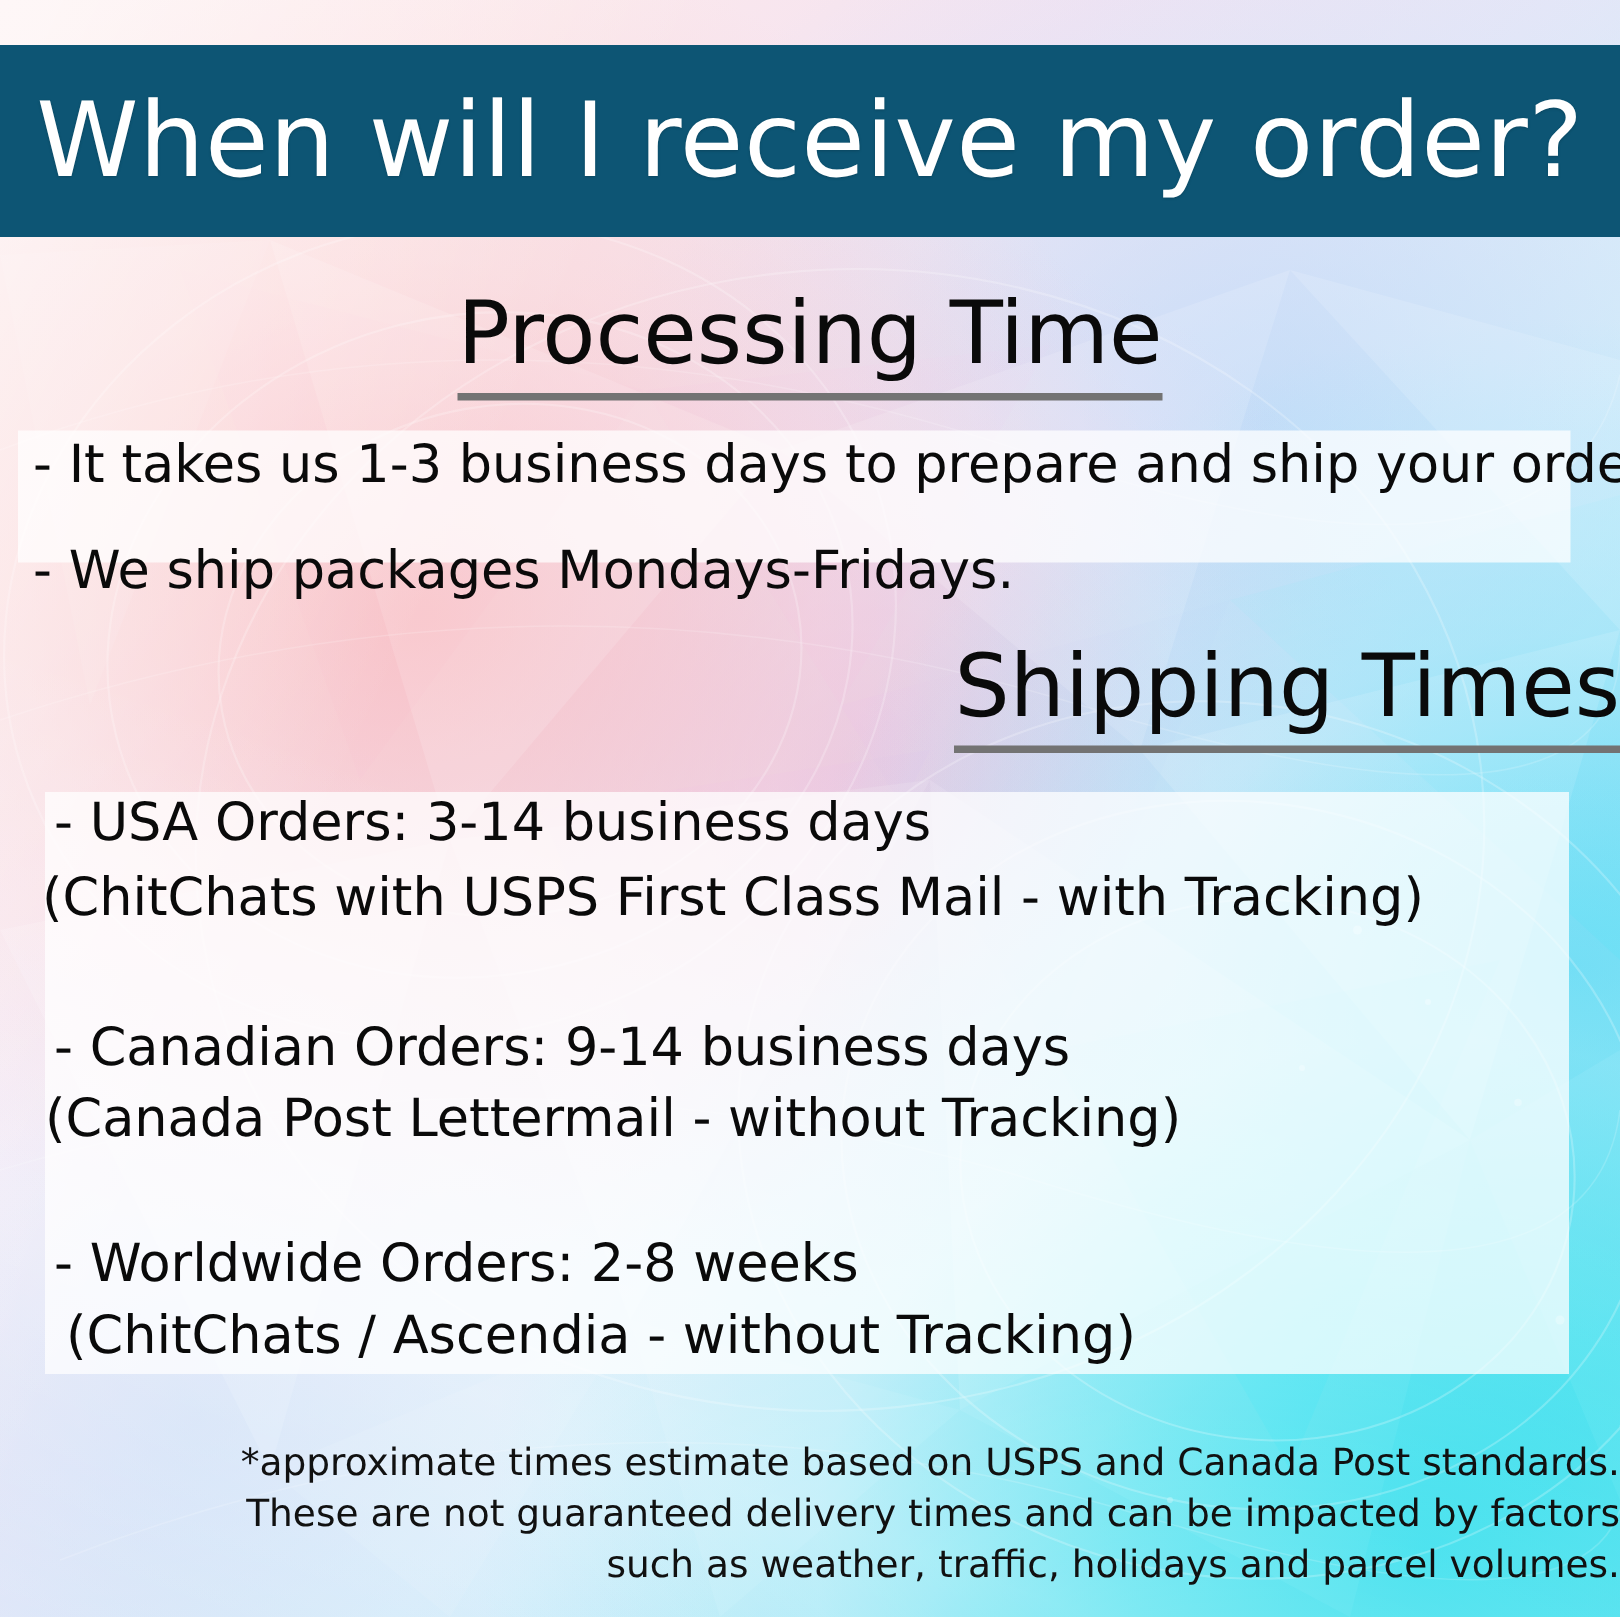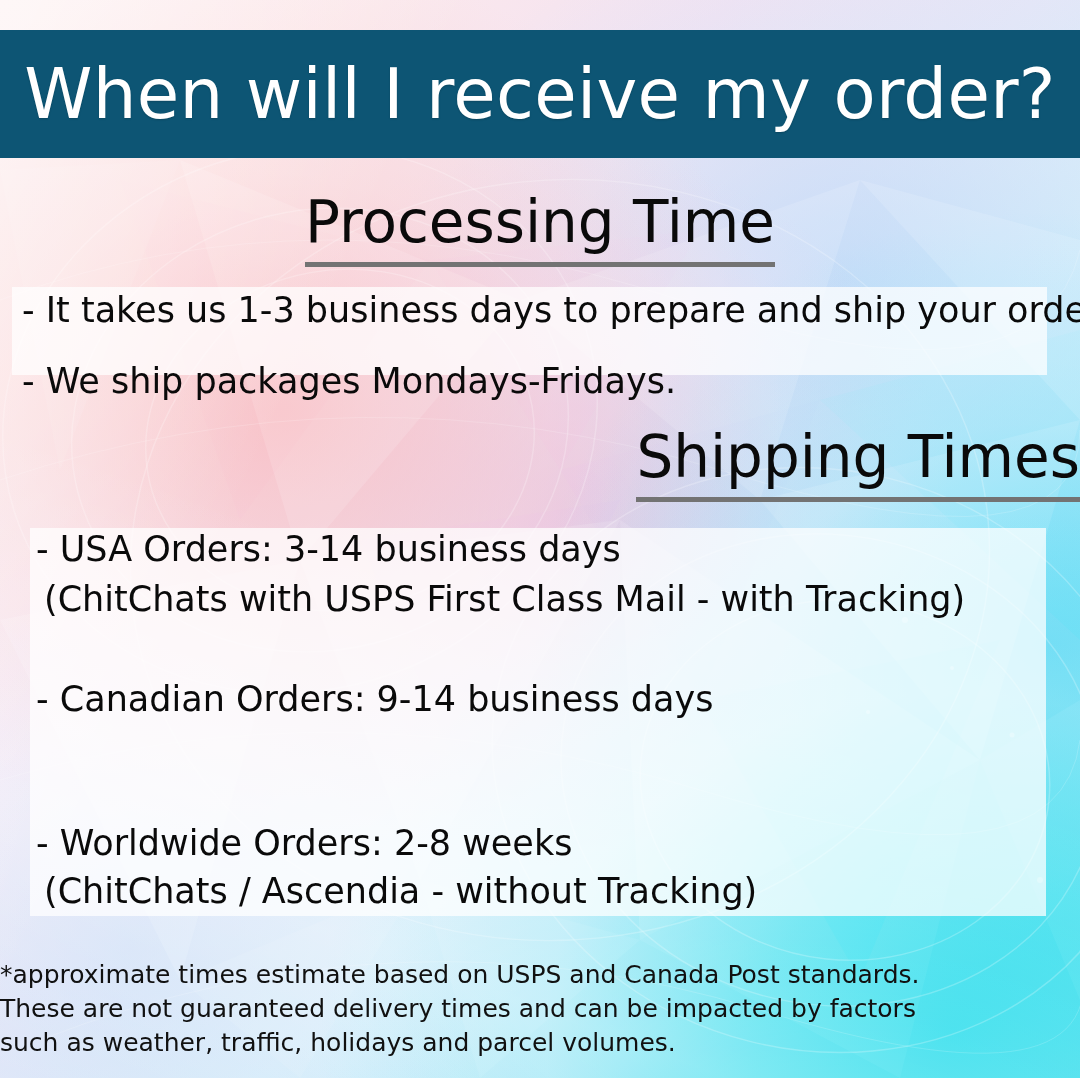--- a/index.html
+++ b/index.html
@@ -112,33 +112,33 @@
     line-height: 1;
     white-space: nowrap;
   }
 
   
   #proc-line-1 { left: 22px; top: 293px; }
   #proc-line-2 { left: 22px; top: 338px; margin-top: 26px; }
 
   
   #ship-usa-1   { left: 36px; top: 532px; }
-  #ship-usa-2   { left: 44px; top: 582px; }
+  #ship-usa-2   { left: 28px; top: 582px; }
   #ship-can-1   { left: 36px; top: 682px; }
   #ship-can-2   { left: 30px; top: 729px; }
   #ship-wor-1   { left: 36px; top: 826px; }
   #ship-wor-2   { left: 44px; top: 874px; }
 
   
   .footnote {
     position: absolute;
     left: 0;
     top: 958px;
     width: 1080px;
-    text-align: left;
+    text-align: right;
     color: #111111;
     font-family: "DejaVu Sans", sans-serif;
     font-size: 25px;
     line-height: 34px;
     font-weight: 400;
   }
   .footnote div { white-space: nowrap; }
 </style>
 </head>
 <body>
@@ -226,20 +226,21 @@
   <div class="section-heading" id="heading-shipping">
     <span>Shipping Times</span>
   </div>
 
   <div class="panel" id="shipping-panel"></div>
 
   <div class="body-line" id="ship-usa-1">- USA Orders: 3-14 business days</div>
   <div class="body-line" id="ship-usa-2">(ChitChats with USPS First Class Mail - with Tracking)</div>
 
   <div class="body-line" id="ship-can-1">- Canadian Orders: 9-14 business days</div>
+  <div class="body-line" id="ship-can-2">(Canada Post Lettermail - without Tracking)</div>
 
   <div class="body-line" id="ship-wor-1">- Worldwide Orders: 2-8 weeks</div>
   <div class="body-line" id="ship-wor-2">(ChitChats / Ascendia - without Tracking)</div>
 
   <div class="footnote">
     <div>*approximate times estimate based on USPS and Canada Post standards.</div>
     <div>These are not guaranteed delivery times and can be impacted by factors</div>
     <div>such as weather, traffic, holidays and parcel volumes.</div>
   </div>
 

